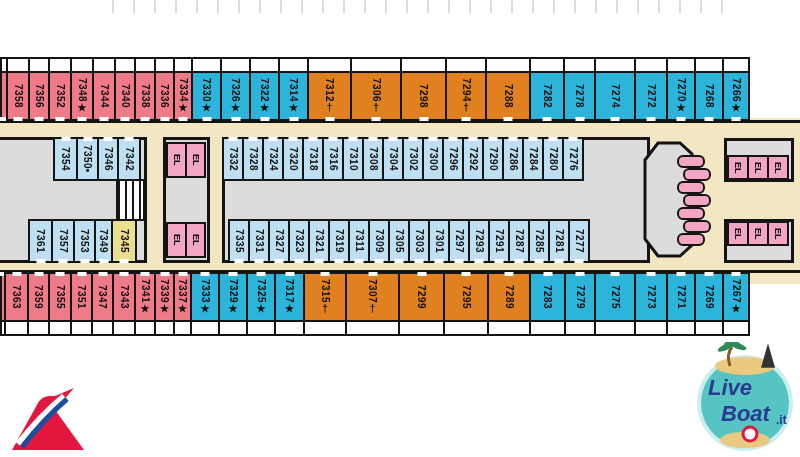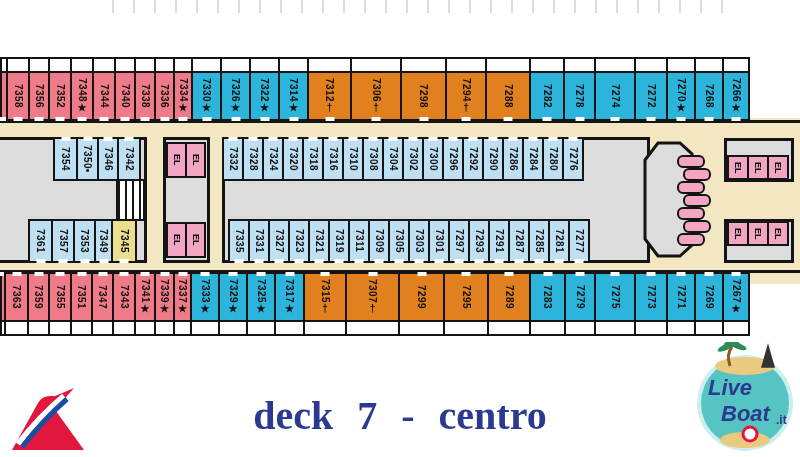--- a/index.html
+++ b/index.html
@@ -661,21 +661,20 @@
         <span class="vlabel">EL</span>
       </div>
       <div class="elbox">
         <span class="vlabel">EL</span>
       </div>
       <div class="elbox">
         <span class="vlabel">EL</span>
       </div>
     </div>
 
-  <div class="abs deck-title">deck 7 - centro</div>
 
   <svg class="abs" style="left:8px;top:386px" width="84" height="66" viewBox="0 0 84 66">
     <path d="M40,13 L66,2 L52,18 Z" style="fill:var(--logo_red)"></path>
     <path d="M4,64 L30,17 Q34,10 42,10 L50,10 L45,21 L76,64 Z" style="fill:var(--logo_red)"></path>
     <path d="M10,58 Q32,30 56,10" style="fill:none;stroke:#ffffff;stroke-width:6"></path>
     <path d="M14,61 Q36,33 59,13" style="fill:none;stroke:var(--logo_blue);stroke-width:5"></path>
   </svg>
 
   <svg class="abs" style="left:692px;top:342px" width="108" height="114" viewBox="0 0 108 114">
     <circle cx="53" cy="61" r="48" style="fill:#cdeeee"></circle>

